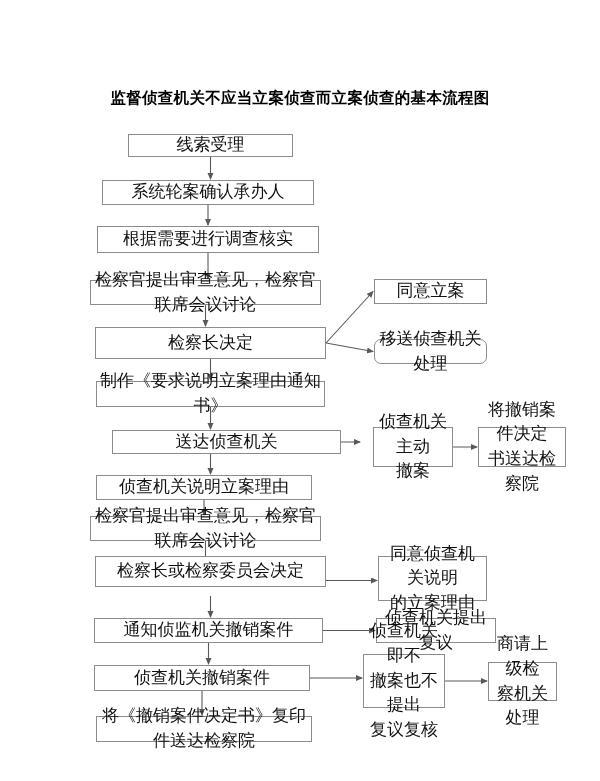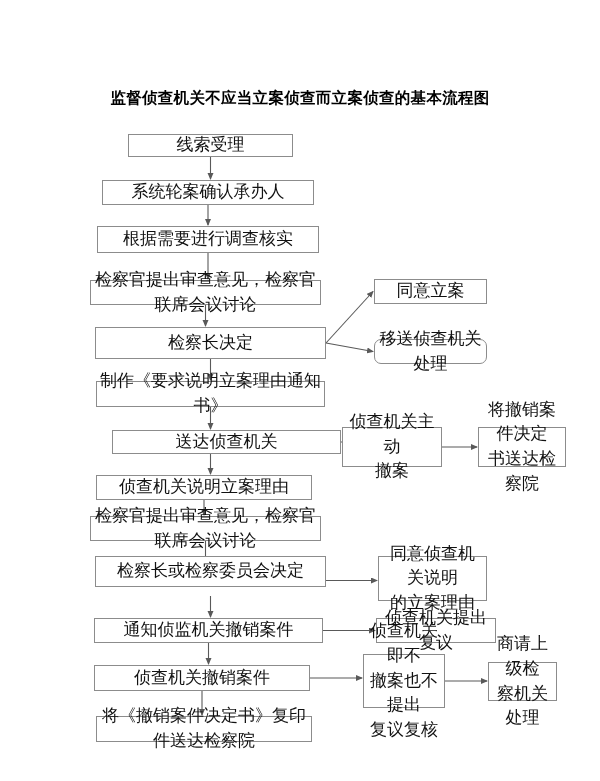--- a/index.html
+++ b/index.html
@@ -97,21 +97,21 @@
   <div id="nodes">
       <div class="node" style="left: 128px; top: 134px; width: 165px; height: 23px; border-color: rgb(140, 140, 140); color: rgb(17, 17, 17);">线索受理</div>
       <div class="node" style="left: 102px; top: 180px; width: 212px; height: 25px; border-color: rgb(140, 140, 140); color: rgb(17, 17, 17);">系统轮案确认承办人</div>
       <div class="node" style="left: 97px; top: 226px; width: 222px; height: 27px; border-color: rgb(140, 140, 140); color: rgb(17, 17, 17);">根据需要进行调查核实</div>
       <div class="node" style="left: 90px; top: 280px; width: 231px; height: 25px; border-color: rgb(140, 140, 140); color: rgb(17, 17, 17);">检察官提出审查意见，检察官联席会议讨论</div>
       <div class="node" style="left: 95px; top: 327px; width: 231px; height: 32px; border-color: rgb(140, 140, 140); color: rgb(17, 17, 17);">检察长决定</div>
       <div class="node" style="left: 374px; top: 279px; width: 113px; height: 25px; border-color: rgb(140, 140, 140); color: rgb(17, 17, 17);">同意立案</div>
       <div class="node" style="left: 374px; top: 339px; width: 113px; height: 25px; border-color: rgb(140, 140, 140); color: rgb(17, 17, 17); border-radius: 7px;">移送侦查机关处理</div>
       <div class="node" style="left: 96px; top: 381px; width: 229px; height: 26px; border-color: rgb(140, 140, 140); color: rgb(17, 17, 17);">制作《要求说明立案理由通知书》</div>
       <div class="node" style="left: 112px; top: 430px; width: 229px; height: 24px; border-color: rgb(140, 140, 140); color: rgb(17, 17, 17);">送达侦查机关</div>
-      <div class="node" style="left: 342px; top: 427px; width: 100px; height: 40px; border-color: rgb(140, 140, 140); color: rgb(17, 17, 17);">侦查机关主动
+      <div class="node" style="left: 373px; top: 427px; width: 80px; height: 40px; border-color: rgb(140, 140, 140); color: rgb(17, 17, 17);">侦查机关主动
 撤案</div>
       <div class="node" style="left: 478px; top: 427px; width: 88px; height: 40px; border-color: rgb(140, 140, 140); color: rgb(17, 17, 17);">将撤销案件决定
 书送达检察院</div>
       <div class="node" style="left: 96px; top: 475px; width: 216px; height: 25px; border-color: rgb(140, 140, 140); color: rgb(17, 17, 17);">侦查机关说明立案理由</div>
       <div class="node" style="left: 90px; top: 516px; width: 231px; height: 25px; border-color: rgb(140, 140, 140); color: rgb(17, 17, 17);">检察官提出审查意见，检察官联席会议讨论</div>
       <div class="node" style="left: 95px; top: 556px; width: 231px; height: 31px; border-color: rgb(140, 140, 140); color: rgb(17, 17, 17);">检察长或检察委员会决定</div>
       <div class="node" style="left: 378px; top: 556px; width: 109px; height: 45px; border-color: rgb(140, 140, 140); color: rgb(17, 17, 17);">同意侦查机关说明
 的立案理由</div>
       <div class="node" style="left: 94px; top: 618px; width: 229px; height: 25px; border-color: rgb(140, 140, 140); color: rgb(17, 17, 17);">通知侦监机关撤销案件</div>
       <div class="node" style="left: 376px; top: 618px; width: 120px; height: 25px; border-color: rgb(140, 140, 140); color: rgb(17, 17, 17);">侦查机关提出复议</div>

